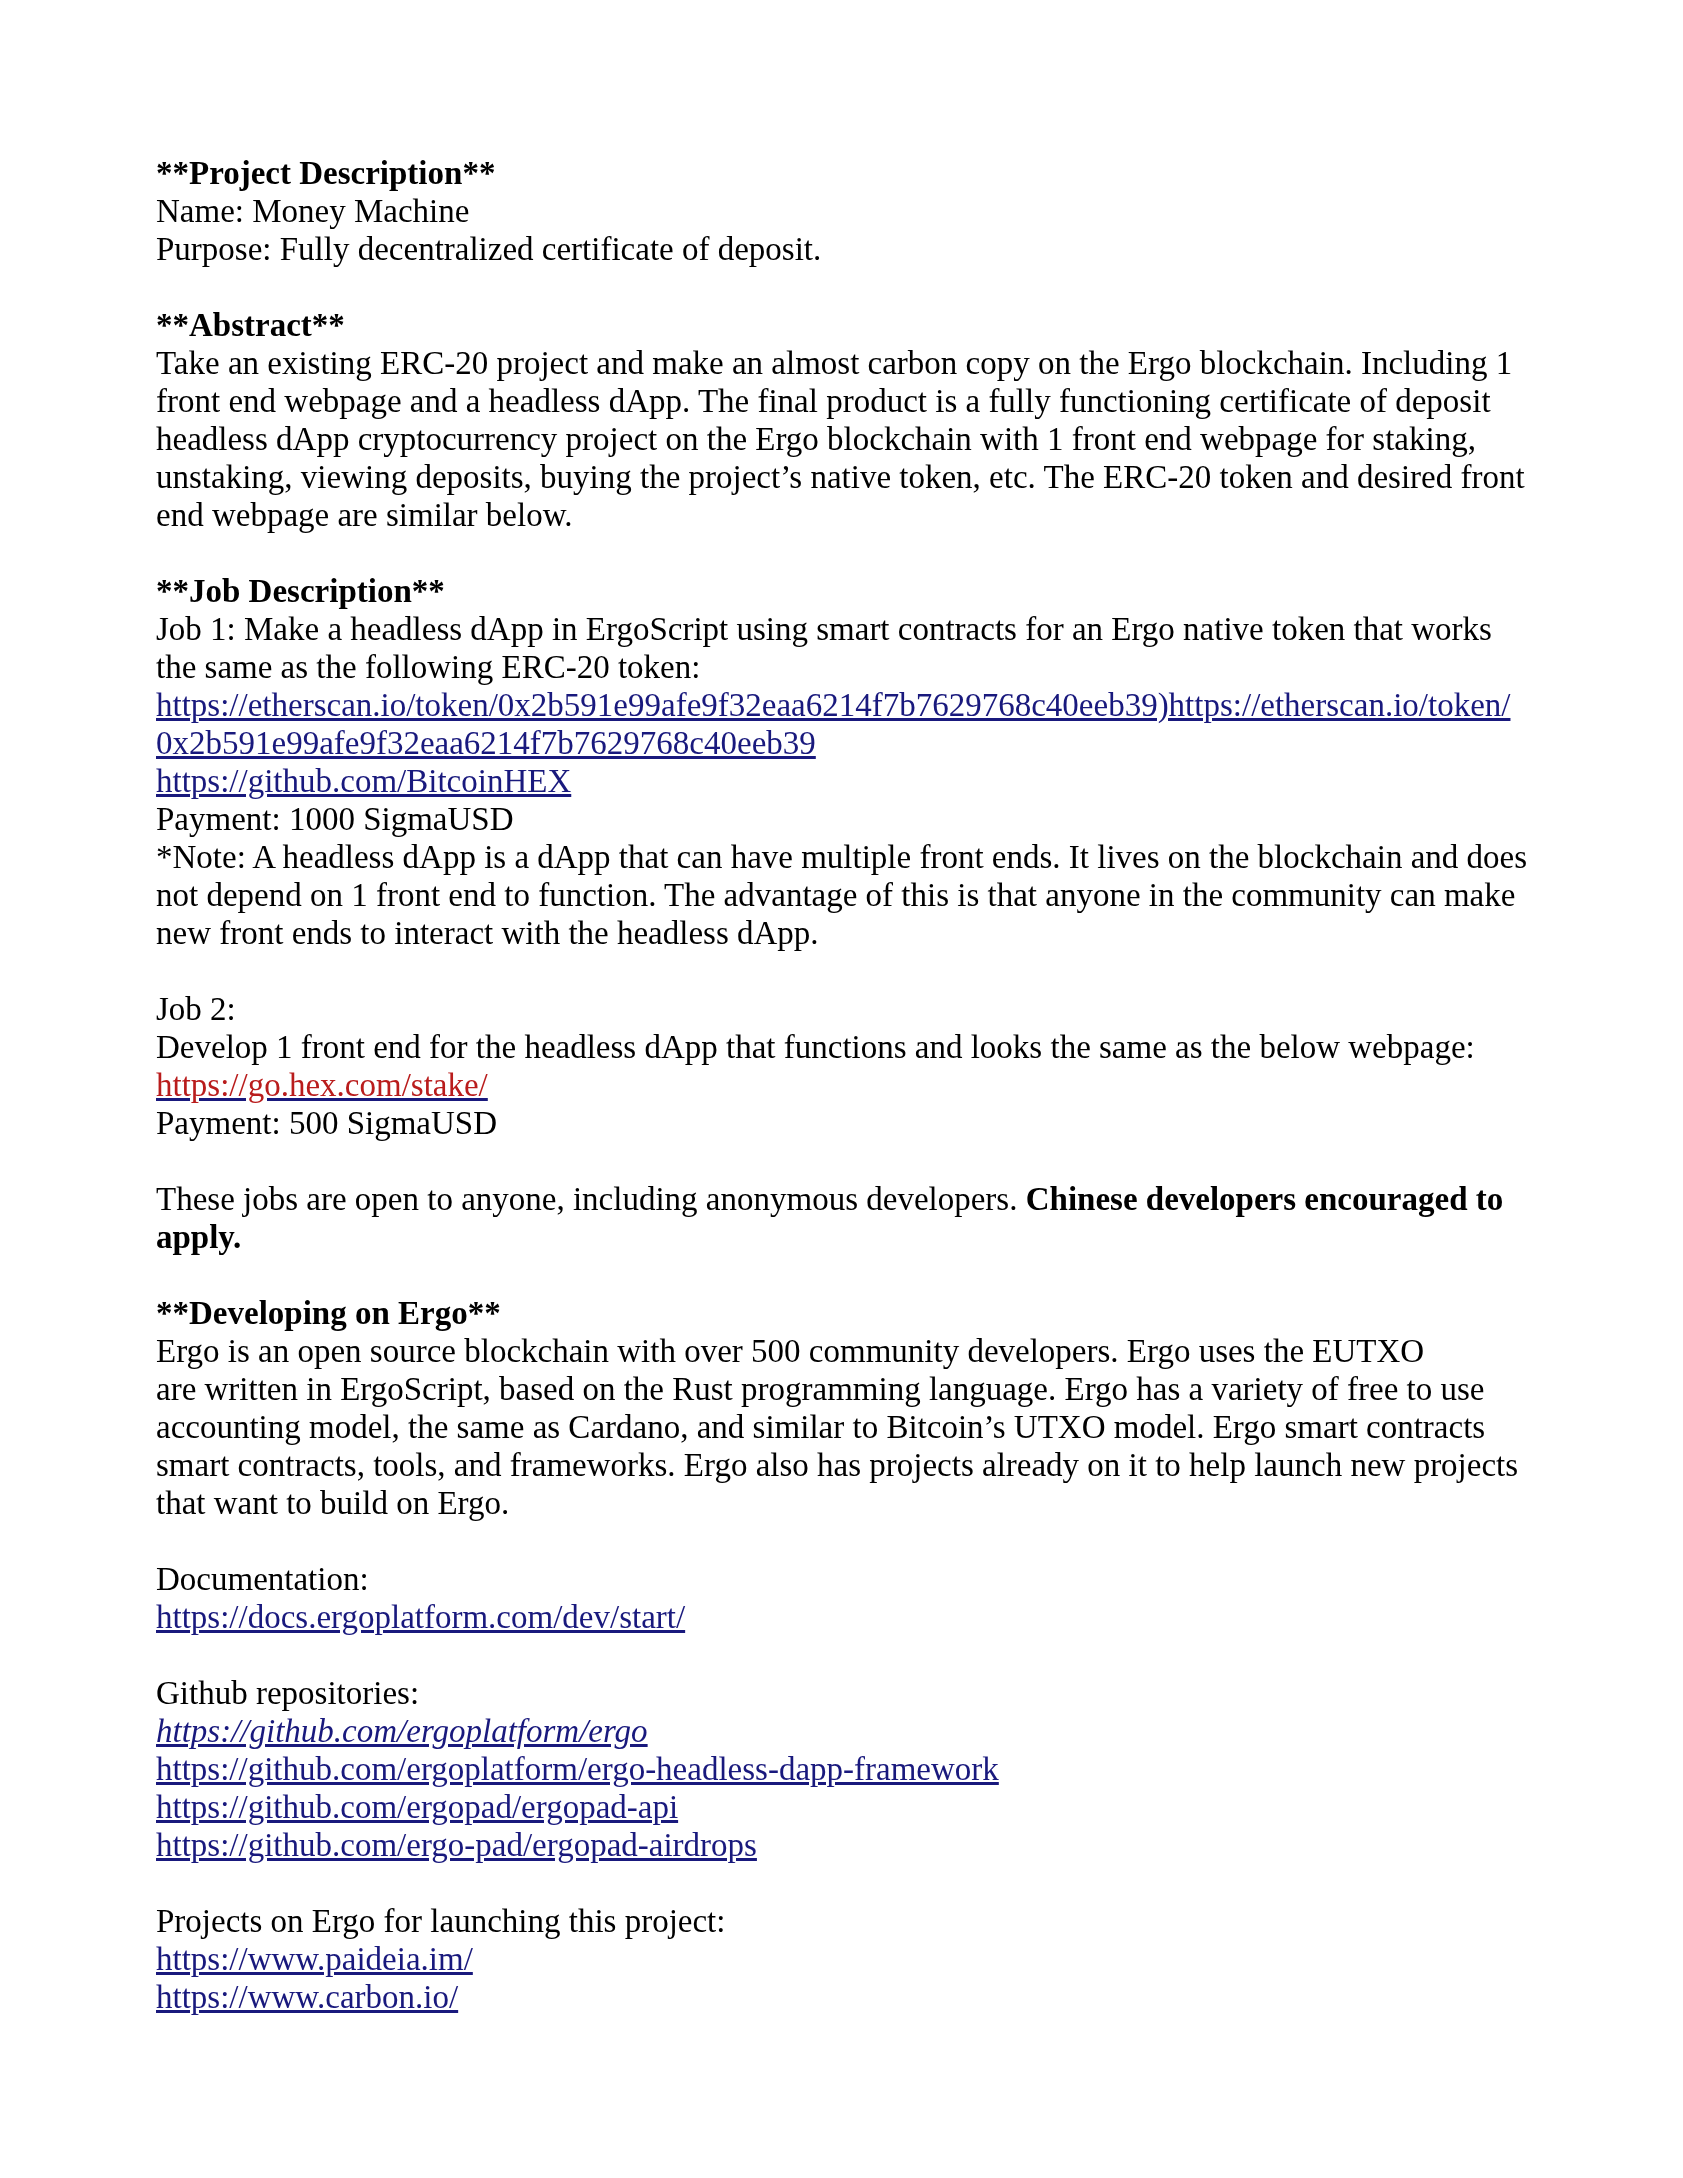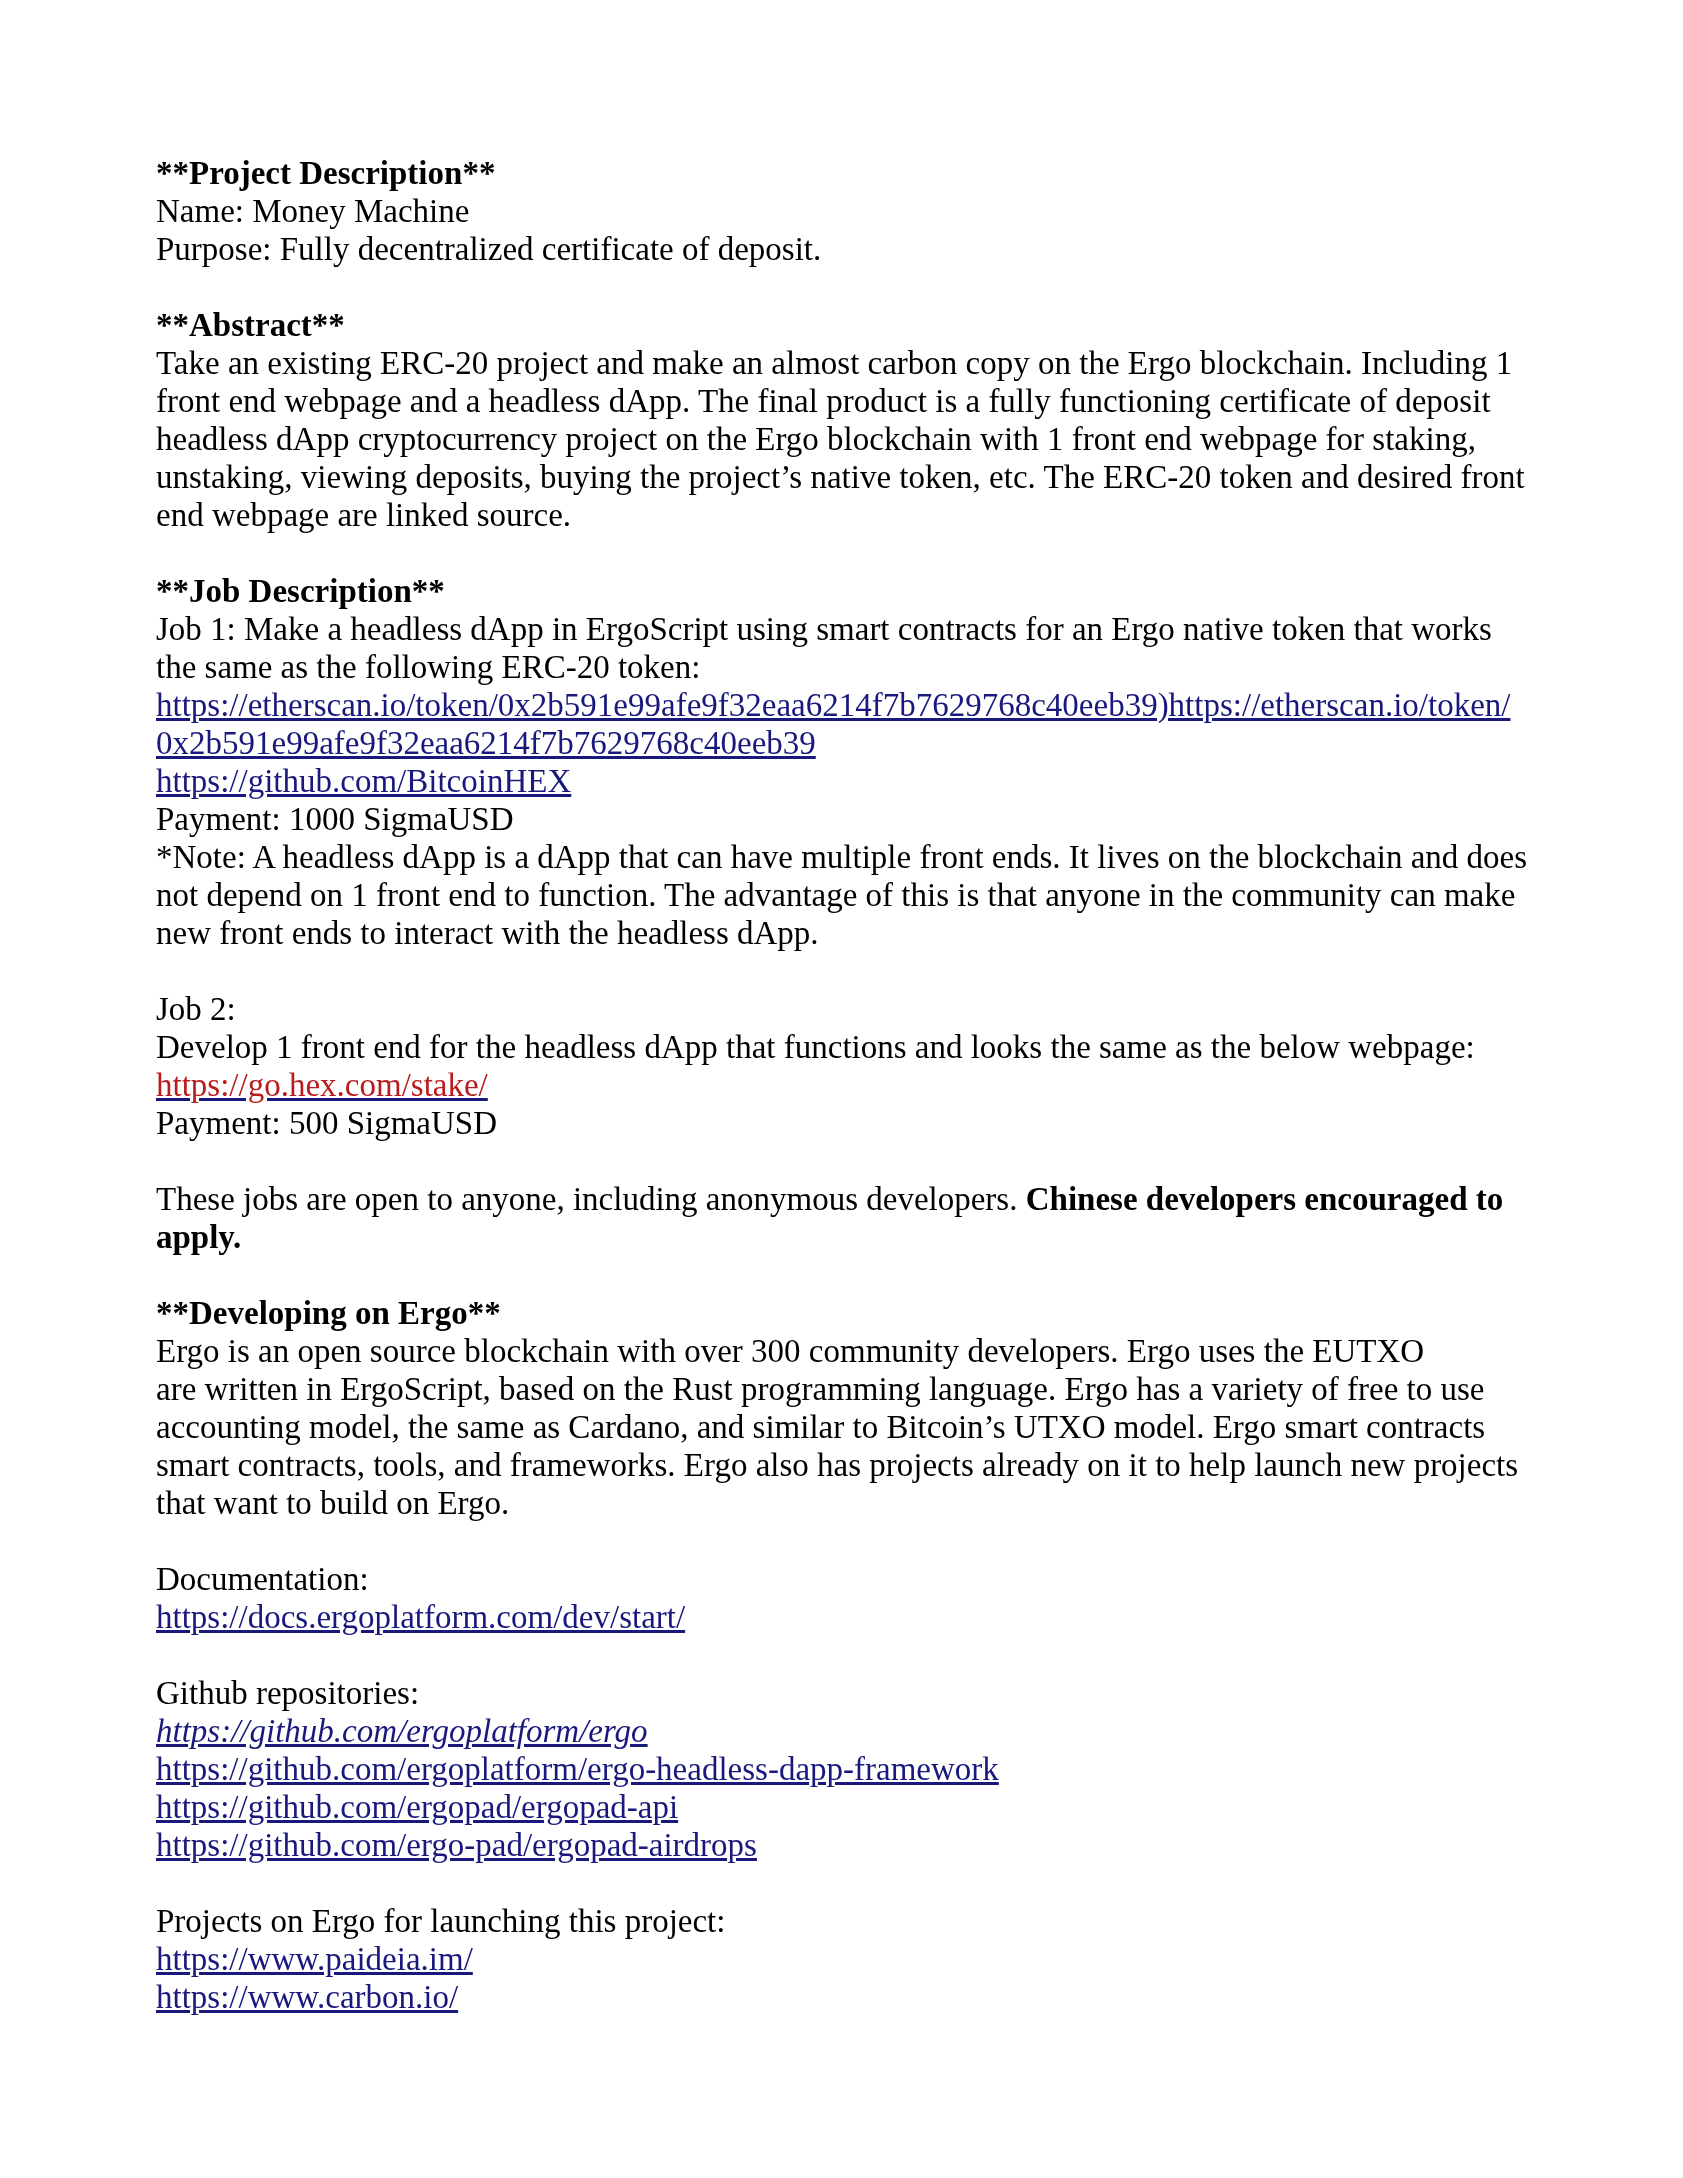--- a/index.html
+++ b/index.html
@@ -44,21 +44,21 @@
 <div class="page" style="background: rgb(255, 255, 255); color: rgb(0, 0, 0);">
     <div class="line"><span class="b">**Project Description**</span></div>
     <div class="line"><span>Name: Money Machine</span></div>
     <div class="line"><span>Purpose: Fully decentralized certificate of deposit.</span></div>
     <div class="line"></div>
     <div class="line"><span class="b">**Abstract**</span></div>
     <div class="line"><span>Take an existing ERC-20 project and make an almost carbon copy on the Ergo blockchain. Including 1</span></div>
     <div class="line"><span>front end webpage and a headless dApp. The final product is a fully functioning certificate of deposit</span></div>
     <div class="line"><span>headless dApp cryptocurrency project on the Ergo blockchain with 1 front end webpage for staking,</span></div>
     <div class="line"><span>unstaking, viewing deposits, buying the project’s native token, etc. The ERC-20 token and desired front</span></div>
-    <div class="line"><span>end webpage are linked source.</span></div>
+    <div class="line"><span>end webpage are similar below.</span></div>
     <div class="line"></div>
     <div class="line"><span class="b">**Job Description**</span></div>
     <div class="line"><span>Job 1: Make a headless dApp in ErgoScript using smart contracts for an Ergo native token that works</span></div>
     <div class="line"><span>the same as the following ERC-20 token:</span></div>
     <div class="line"><span class="lnk" style="color: rgb(25, 25, 125);">https://etherscan.io/token/0x2b591e99afe9f32eaa6214f7b7629768c40eeb39)https://etherscan.io/token/</span></div>
     <div class="line"><span class="lnk" style="color: rgb(25, 25, 125);">0x2b591e99afe9f32eaa6214f7b7629768c40eeb39</span></div>
     <div class="line"><span class="lnk" style="color: rgb(25, 25, 125);">https://github.com/BitcoinHEX</span></div>
     <div class="line"><span>Payment: 1000 SigmaUSD</span></div>
     <div class="line"><span>*Note: A headless dApp is a dApp that can have multiple front ends. It lives on the blockchain and does</span></div>
     <div class="line"><span>not depend on 1 front end to function. The advantage of this is that anyone in the community can make</span></div>
@@ -66,21 +66,21 @@
     <div class="line"></div>
     <div class="line"><span>Job 2:</span></div>
     <div class="line"><span>Develop 1 front end for the headless dApp that functions and looks the same as the below webpage:</span></div>
     <div class="line"><span class="lnk" style="color: #b91c1c;">https://go.hex.com/stake/</span></div>
     <div class="line"><span>Payment: 500 SigmaUSD</span></div>
     <div class="line"></div>
     <div class="line"><span>These jobs are open to anyone, including anonymous developers. </span><span class="b">Chinese developers encouraged to</span></div>
     <div class="line"><span class="b">apply.</span></div>
     <div class="line"></div>
     <div class="line"><span class="b">**Developing on Ergo**</span></div>
-    <div class="line"><span>Ergo is an open source blockchain with over 300 community developers. Ergo uses the EUTXO</span></div>
+    <div class="line"><span>Ergo is an open source blockchain with over 500 community developers. Ergo uses the EUTXO</span></div>
     <div class="line"><span>are written in ErgoScript, based on the Rust programming language. Ergo has a variety of free to use</span></div>
     <div class="line"><span>accounting model, the same as Cardano, and similar to Bitcoin’s UTXO model. Ergo smart contracts</span></div>
     <div class="line"><span>smart contracts, tools, and frameworks. Ergo also has projects already on it to help launch new projects</span></div>
     <div class="line"><span>that want to build on Ergo.</span></div>
     <div class="line"></div>
     <div class="line"><span>Documentation:</span></div>
     <div class="line"><span class="lnk" style="color: rgb(25, 25, 125);">https://docs.ergoplatform.com/dev/start/</span></div>
     <div class="line"></div>
     <div class="line"><span>Github repositories:</span></div>
     <div class="line"><span class="lnk" style="color: rgb(25, 25, 125); font-style: italic;">https://github.com/ergoplatform/ergo</span></div>

